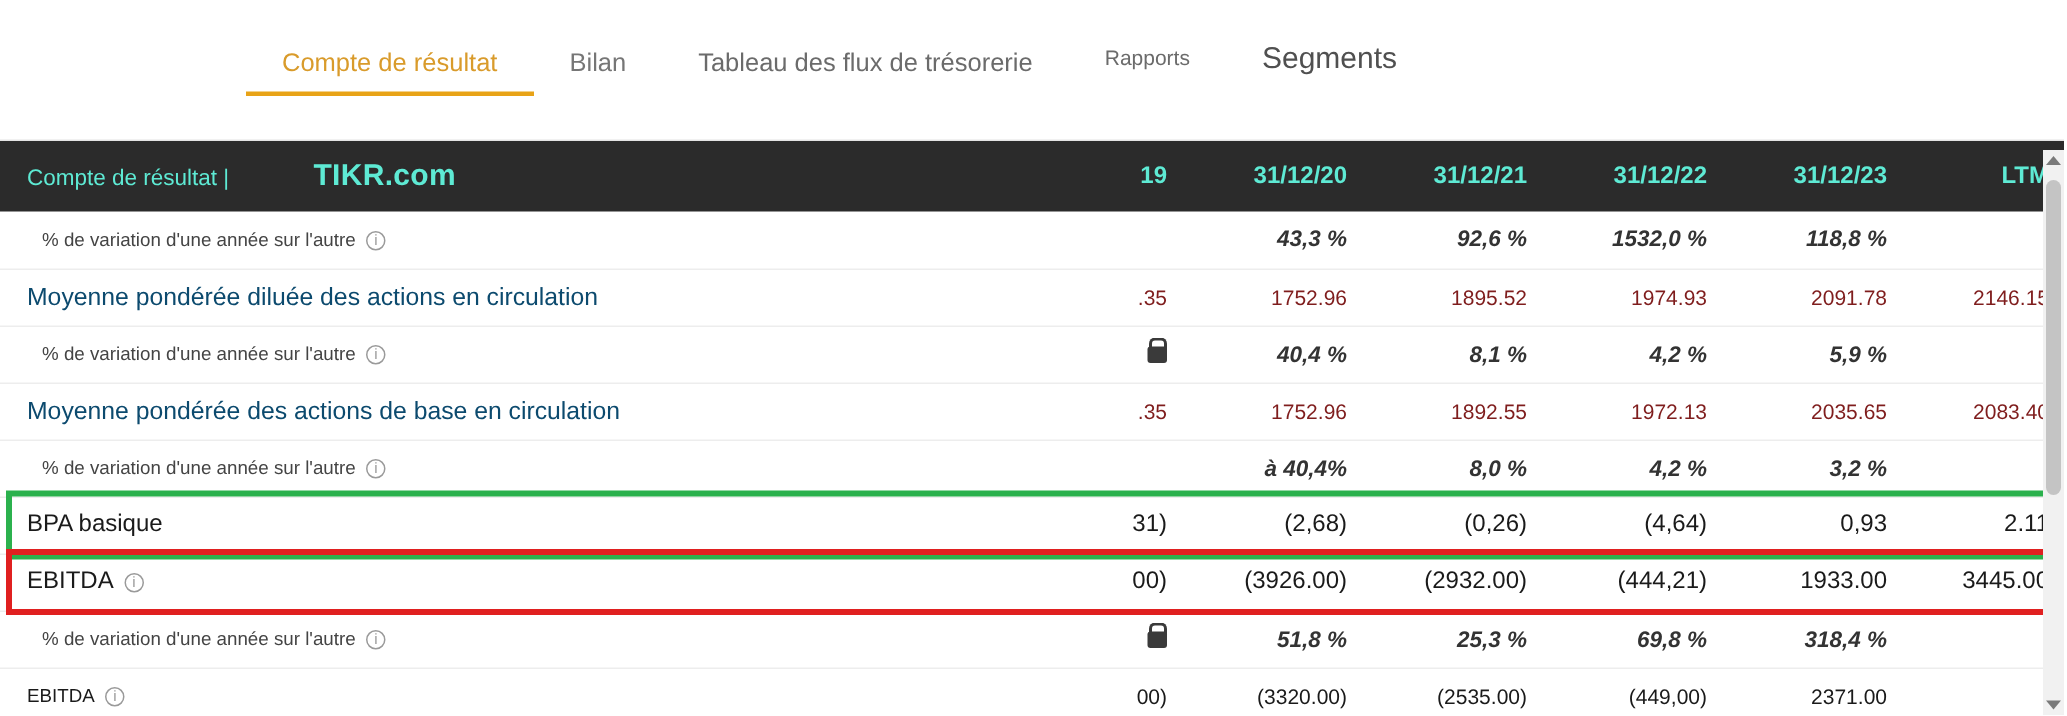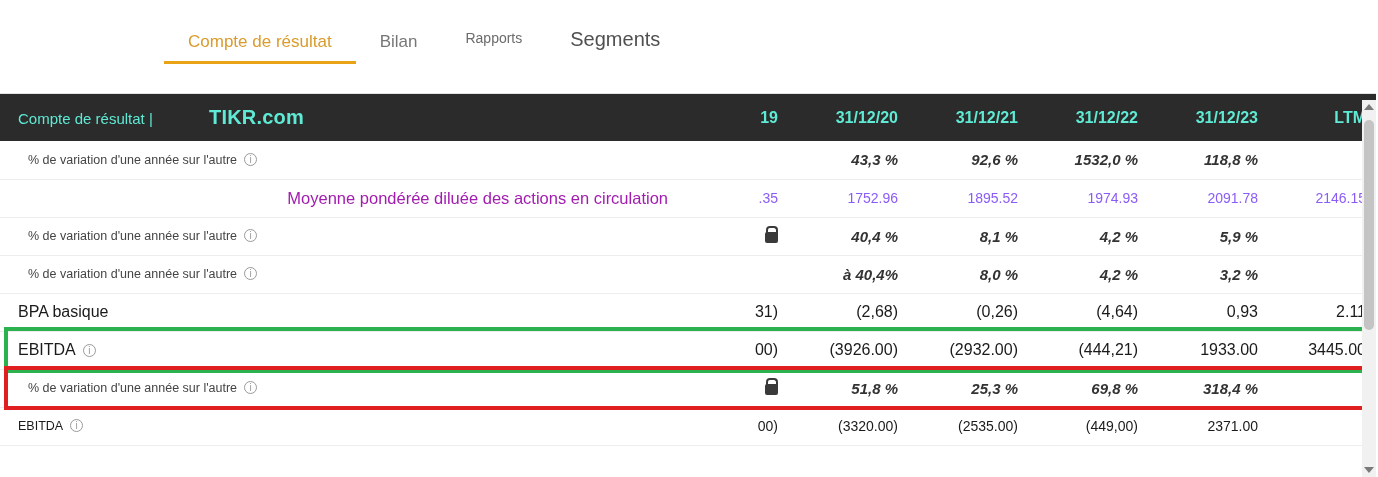--- a/index.html
+++ b/index.html
@@ -104,26 +104,25 @@
     font-style: italic;
     font-weight: bold;
     font-size: 15px;
   }
   tr.sub td.lbl {
     padding-left: 28px;
     color: #444;
   }
   tr.main td.lbl {
     font-size: 16.5px;
-    color: #a21caf;
-    text-align: right;
+    color: #0c4a6e;
   }
   tr.main td.val {
     font-size: 14px;
-    color: #8b5cf6;
+    color: #7f1d1d;
   }
   tr.big td.lbl { font-size: 16px; }
   tr.big td.val { font-size: 16px; }
   tr.small-row td.lbl { font-size: 12.5px; }
   tr.small-row td.val { font-size: 14px; }
   .neg { color: #e03a33; }
   .info {
     display: inline-block;
     width: 13px;
     height: 13px;
@@ -201,20 +200,23 @@
 <body>
 
 <div id="app">
 
   <div class="tabbar">
     <div class="tab active">
       <span>Compte de résultat</span>
     </div>
     <div class="tab faded">
       <span>Bilan</span>
+    </div>
+    <div class="tab">
+      <span>Tableau des flux de trésorerie</span>
     </div>
     <div class="tab small">
       <span>Rapports</span>
     </div>
     <div class="tab large">
       <span>Segments</span>
     </div>
   </div>
 
   <div class="table-wrap">
@@ -273,20 +275,31 @@
             <span>% de variation d'une année sur l'autre</span><span class="info">i</span>
           </td>
           <td class="val"><span class="lock"></span></td>
           <td class="val">40,4 %</td>
           <td class="val">8,1 %</td>
           <td class="val">4,2 %</td>
           <td class="val">5,9 %</td>
           <td class="val"></td>
         </tr>
 
+        <tr class="main">
+          <td class="lbl">
+            <span>Moyenne pondérée des actions de base en circulation</span>
+          </td>
+          <td class="val">.35</td>
+          <td class="val">1752.96</td>
+          <td class="val">1892.55</td>
+          <td class="val">1972.13</td>
+          <td class="val">2035.65</td>
+          <td class="val">2083.40</td>
+        </tr>
 
         <tr class="sub">
           <td class="lbl">
             <span>% de variation d'une année sur l'autre</span><span class="info">i</span>
           </td>
           <td class="val"></td>
           <td class="val">à 40,4%</td>
           <td class="val">8,0 %</td>
           <td class="val">4,2 %</td>
           <td class="val">3,2 %</td>

